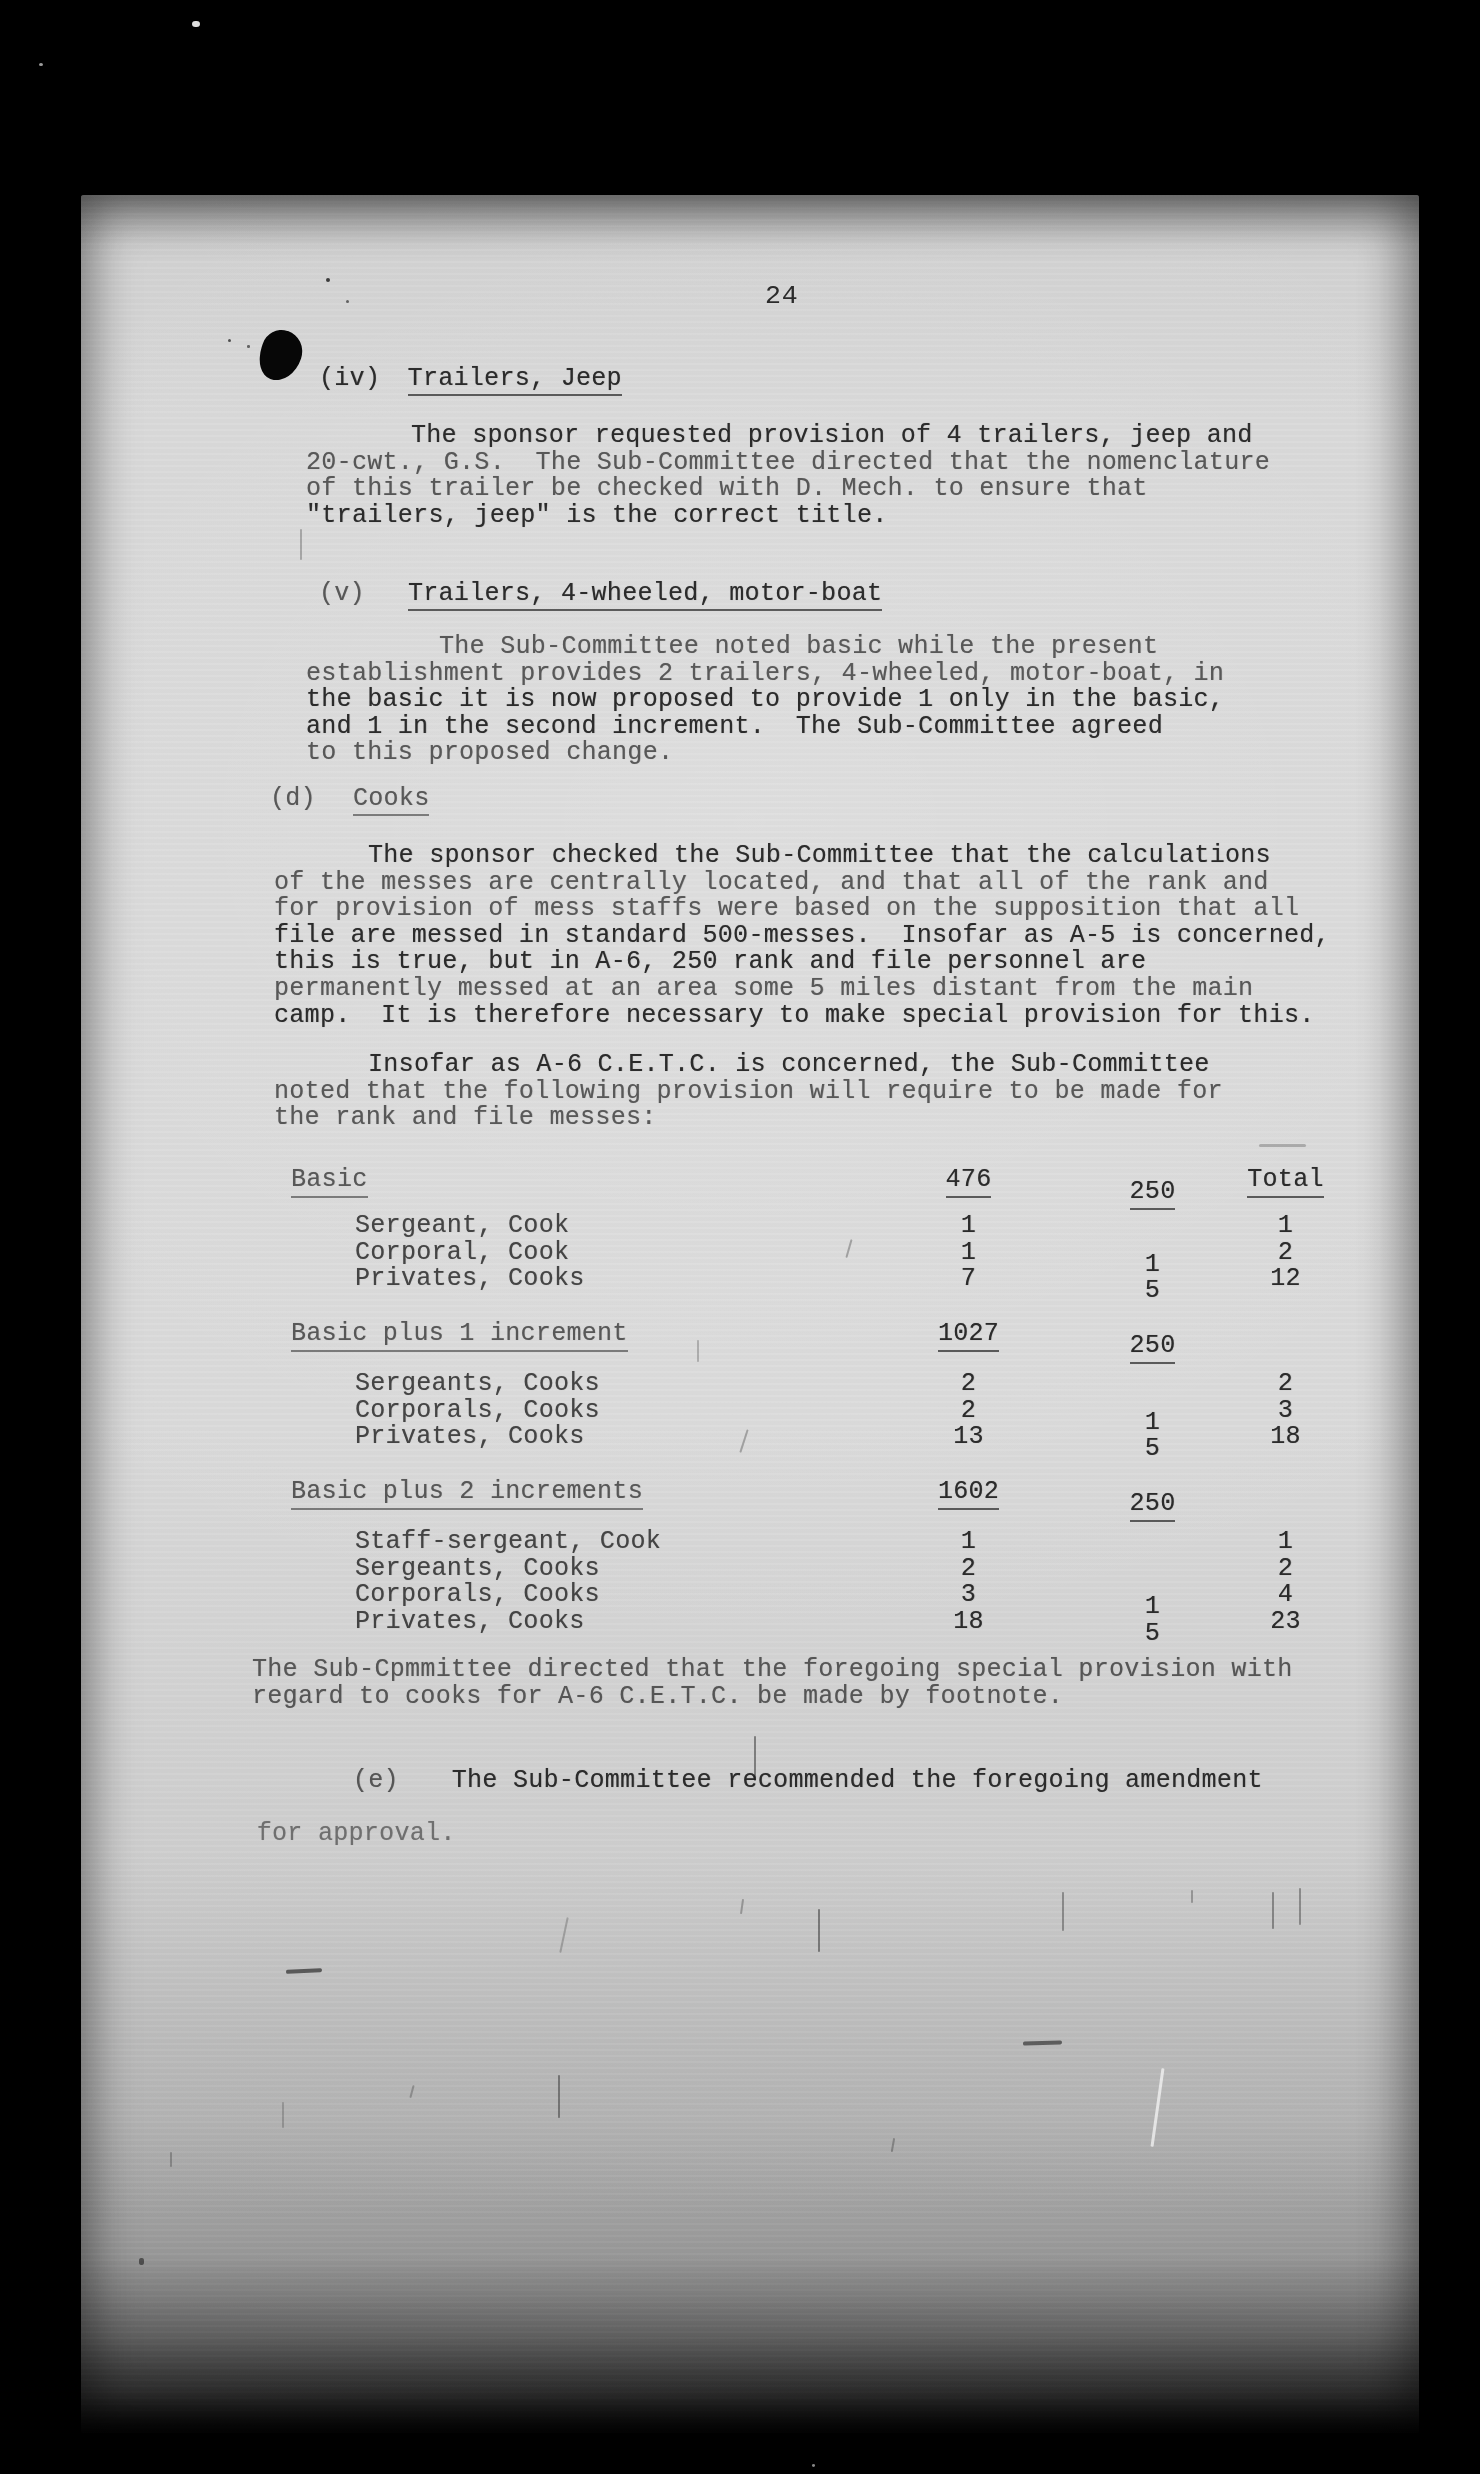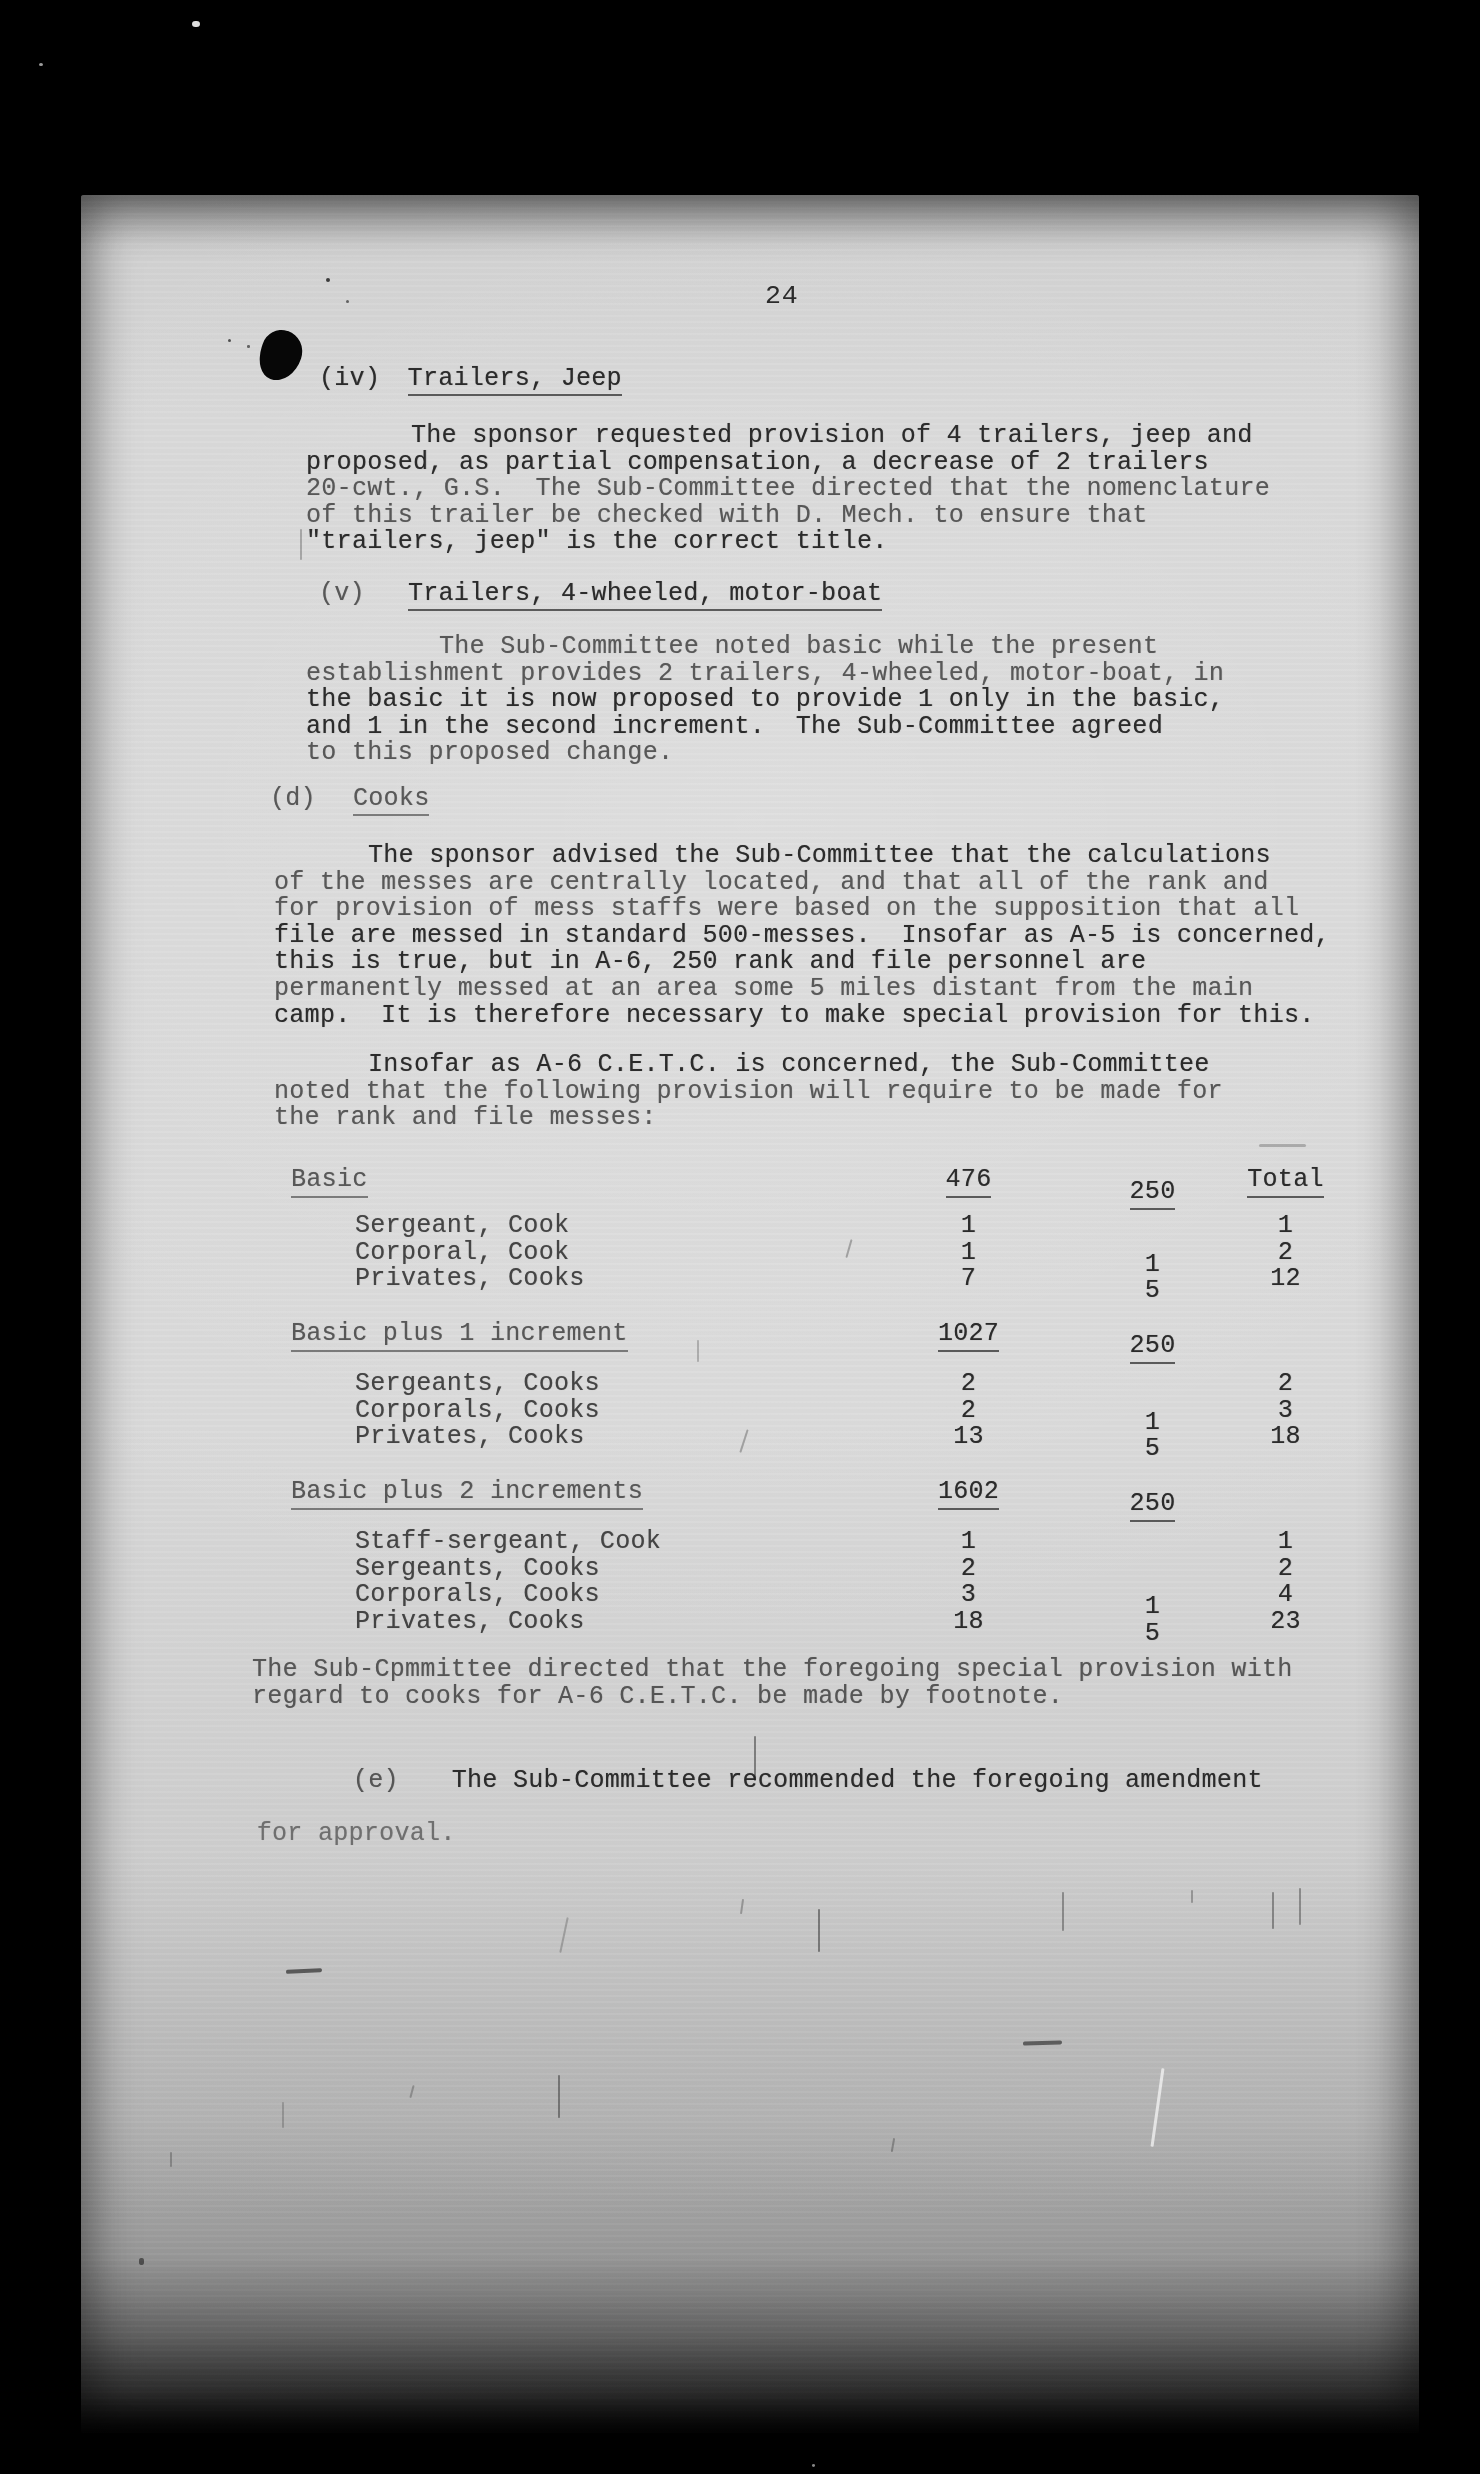--- a/index.html
+++ b/index.html
@@ -52,42 +52,41 @@
   <div class="dot" style="left:245px;top:83px;width:4.3px;height:4.3px;opacity:.8;"></div>
   <div class="dot" style="left:265px;top:105px;width:3.4px;height:3.4px;opacity:.6;"></div>
   <div class="dot" style="left:147px;top:144px;width:3.4px;height:3.4px;opacity:.7;"></div>
   <div class="dot" style="left:166px;top:150px;width:2.6px;height:2.6px;opacity:.6;"></div>
 
   <div class="para" style="left:238px;top:171px;">
     <span class="seclabel">(iv)</span><span class="u" style="margin-left:27.4px;">Trailers, Jeep</span>
   </div>
   <div class="para" style="left:225px;top:228px;">
     <div class="line" style="padding-left:105px;">The sponsor requested provision of 4 trailers, jeep and</div>
-    <div class="line">proposed, as partial compensation, a decrease of 2 trailers</div>
     <div class="line f1">20-cwt., G.S.  The Sub-Committee directed that the nomenclature</div>
     <div class="line f1">of this trailer be checked with D. Mech. to ensure that</div>
     <div class="line">"trailers, jeep" is the correct title.</div>
   </div>
 
   <div class="para" style="left:238px;top:386px;">
     <span class="seclabel f1">(v)</span><span class="u" style="margin-left:43px;">Trailers, 4-wheeled, motor-boat</span>
   </div>
   <div class="para" style="left:225px;top:439px;">
     <div class="line f1" style="padding-left:133px;">The Sub-Committee noted basic while the present</div>
     <div class="line f1">establishment provides 2 trailers, 4-wheeled, motor-boat, in</div>
     <div class="line">the basic it is now proposed to provide 1 only in the basic,</div>
     <div class="line">and 1 in the second increment.  The Sub-Committee agreed</div>
     <div class="line f1">to this proposed change.</div>
   </div>
 
   <div class="para" style="left:189px;top:591px;">
     <span class="seclabel f1">(d)</span><span class="u f1" style="margin-left:37px;">Cooks</span>
   </div>
   <div class="para" style="left:193px;top:648px;">
-    <div class="line" style="padding-left:94px;">The sponsor advised the Sub-Committee that the calculations</div>
+    <div class="line" style="padding-left:94px;">The sponsor checked the Sub-Committee that the calculations</div>
     <div class="line f1">of the messes are centrally located, and that all of the rank and</div>
     <div class="line f1">for provision of mess staffs were based on the supposition that all</div>
     <div class="line">file are messed in standard 500-messes.  Insofar as A-5 is concerned,</div>
     <div class="line">this is true, but in A-6, 250 rank and file personnel are</div>
     <div class="line f1">permanently messed at an area some 5 miles distant from the main</div>
     <div class="line">camp.  It is therefore necessary to make special provision for this.</div>
   </div>
   <div class="para" style="left:193px;top:857px;">
     <div class="line" style="padding-left:94px;">Insofar as A-6 C.E.T.C. is concerned, the Sub-Committee</div>
     <div class="line f1">noted that the following provision will require to be made for</div>

